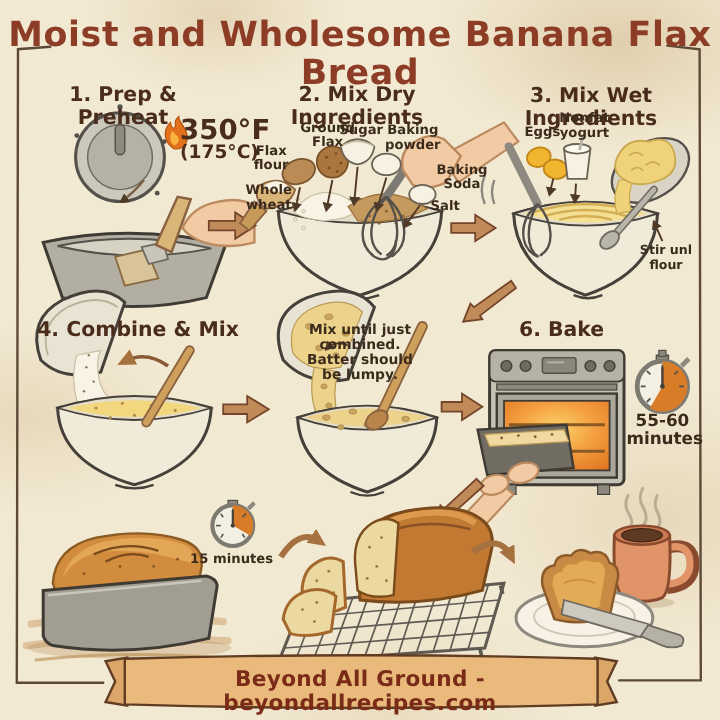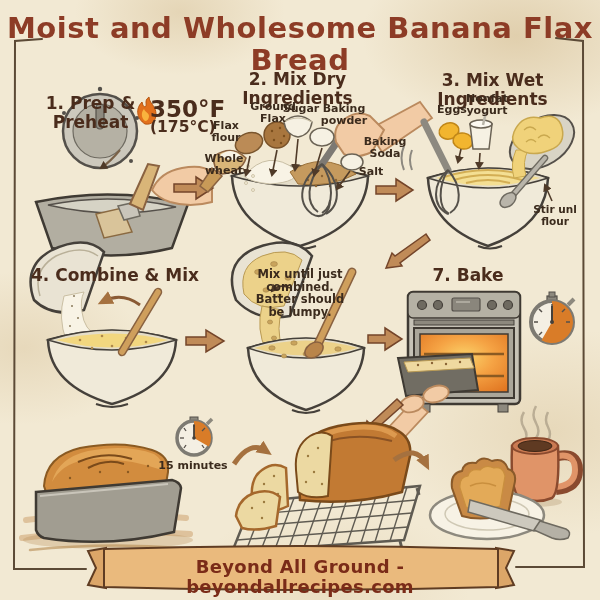--- a/index.html
+++ b/index.html
@@ -441,40 +441,41 @@
 
   <g>
     <polygon points="106,548 88,551 96,568 88,585 106,588" fill="#dca668" stroke="#5f3c22" stroke-width="2"></polygon>
     <polygon points="496,548 514,551 506,568 514,585 496,588" fill="#dca668" stroke="#5f3c22" stroke-width="2"></polygon>
     <path d="M104,549 Q300,543 498,549 L498,587 Q300,593 104,587 Z" fill="#eaba7d" stroke="#5f3c22" stroke-width="2"></path>
   </g>
 </svg>
 
 <div class="t title" style="left:0;top:13px;width:600px;">Moist and Wholesome Banana Flax Bread</div>
 
-<div class="t h" style="left:8px;top:70px;width:165px;margin-top:24px;">1. Prep &amp; Preheat</div>
+<div class="t h" style="left:20px;top:70px;width:165px;">1. Prep &amp; Preheat</div>
 <div class="t temp" style="left:150px;top:97px;width:70px;">350°F</div>
 <div class="t tempc" style="left:150px;top:119px;width:70px;">(175°C)</div>
 
 <div class="t h" style="left:200px;top:70px;width:195px;">2. Mix Dry Ingredients</div>
 <div class="t lbl" style="left:208px;top:120px;width:36px;">Flax flour</div>
 <div class="t lbl" style="left:248px;top:101px;width:50px;">Ground Flax</div>
 <div class="t lbl" style="left:281px;top:103px;width:40px;">Sugar</div>
 <div class="t lbl" style="left:320px;top:103px;width:48px;">Baking powder</div>
 <div class="t lbl" style="left:202px;top:153px;width:44px;">Whole wheat</div>
 <div class="t lbl" style="left:363px;top:136px;width:44px;">Baking Soda</div>
 <div class="t lbl" style="left:353px;top:166px;width:36px;">Salt</div>
 
 <div class="t h" style="left:395px;top:71px;width:195px;">3. Mix Wet Ingredients</div>
 <div class="t lbl" style="left:432px;top:104px;width:40px;">Eggs</div>
 <div class="t lbl" style="left:464px;top:93px;width:46px;">Nonfat yogurt</div>
 <div class="t lbl2" style="left:530px;top:204px;width:50px;">Stir unl flour</div>
 
 <div class="t h" style="left:30px;top:266px;width:170px;">4. Combine &amp; Mix</div>
 <div class="t note" style="left:250px;top:268px;width:100px;">Mix until just combined. Batter should be lumpy.</div>
 
-<div class="t h" style="left:408px;top:266px;width:120px;">7. Bake</div>
+<div class="t h" style="left:408px;top:266px;width:120px;">6. Bake</div>
+<div class="t timer-big" style="left:522px;top:344px;width:60px;">55-60 minutes</div>
 
 <div class="t lbl" style="left:156px;top:460px;width:74px;">15 minutes</div>
 
 <div class="t footer-text" style="left:100px;top:557px;width:400px;">Beyond All Ground - beyondallrecipes.com</div>
 
 </div>
 
 </body></html>

